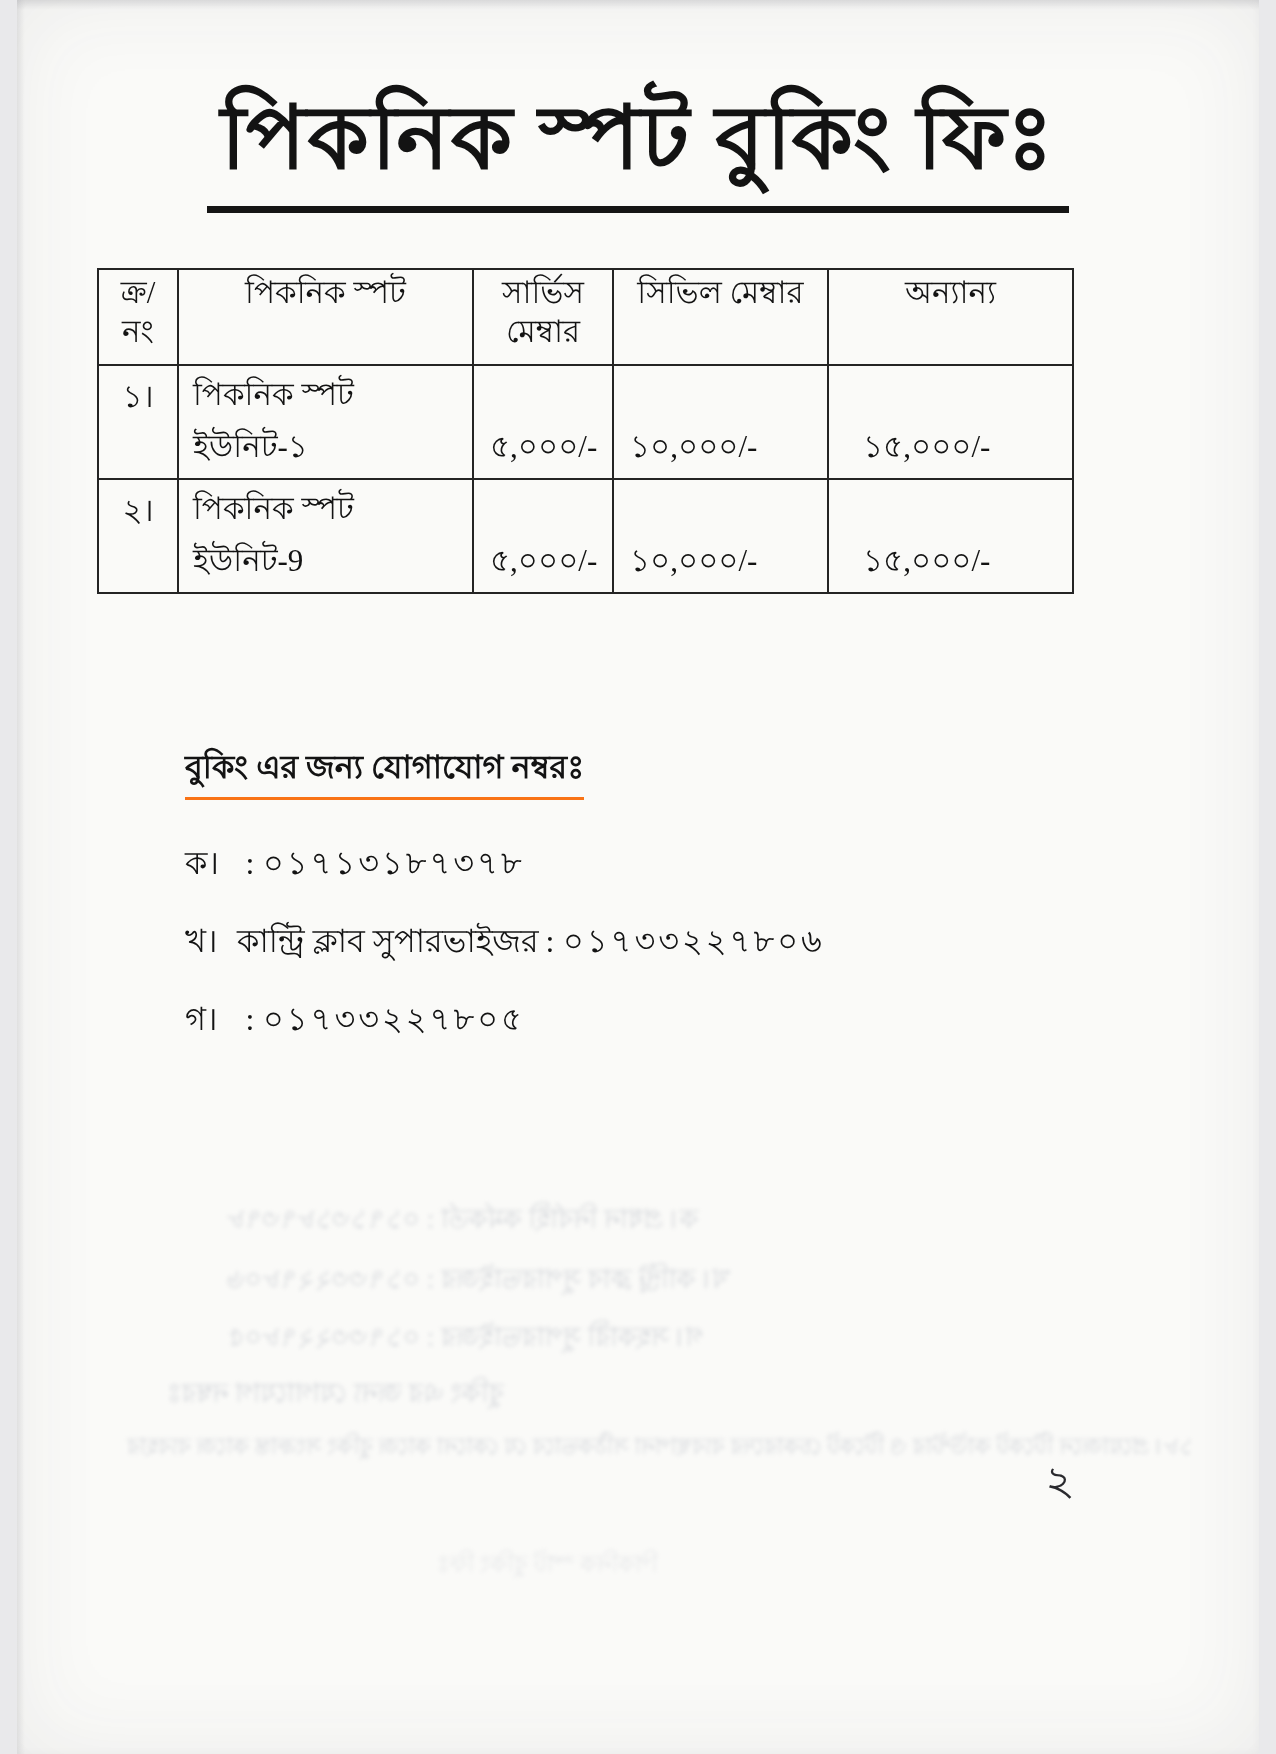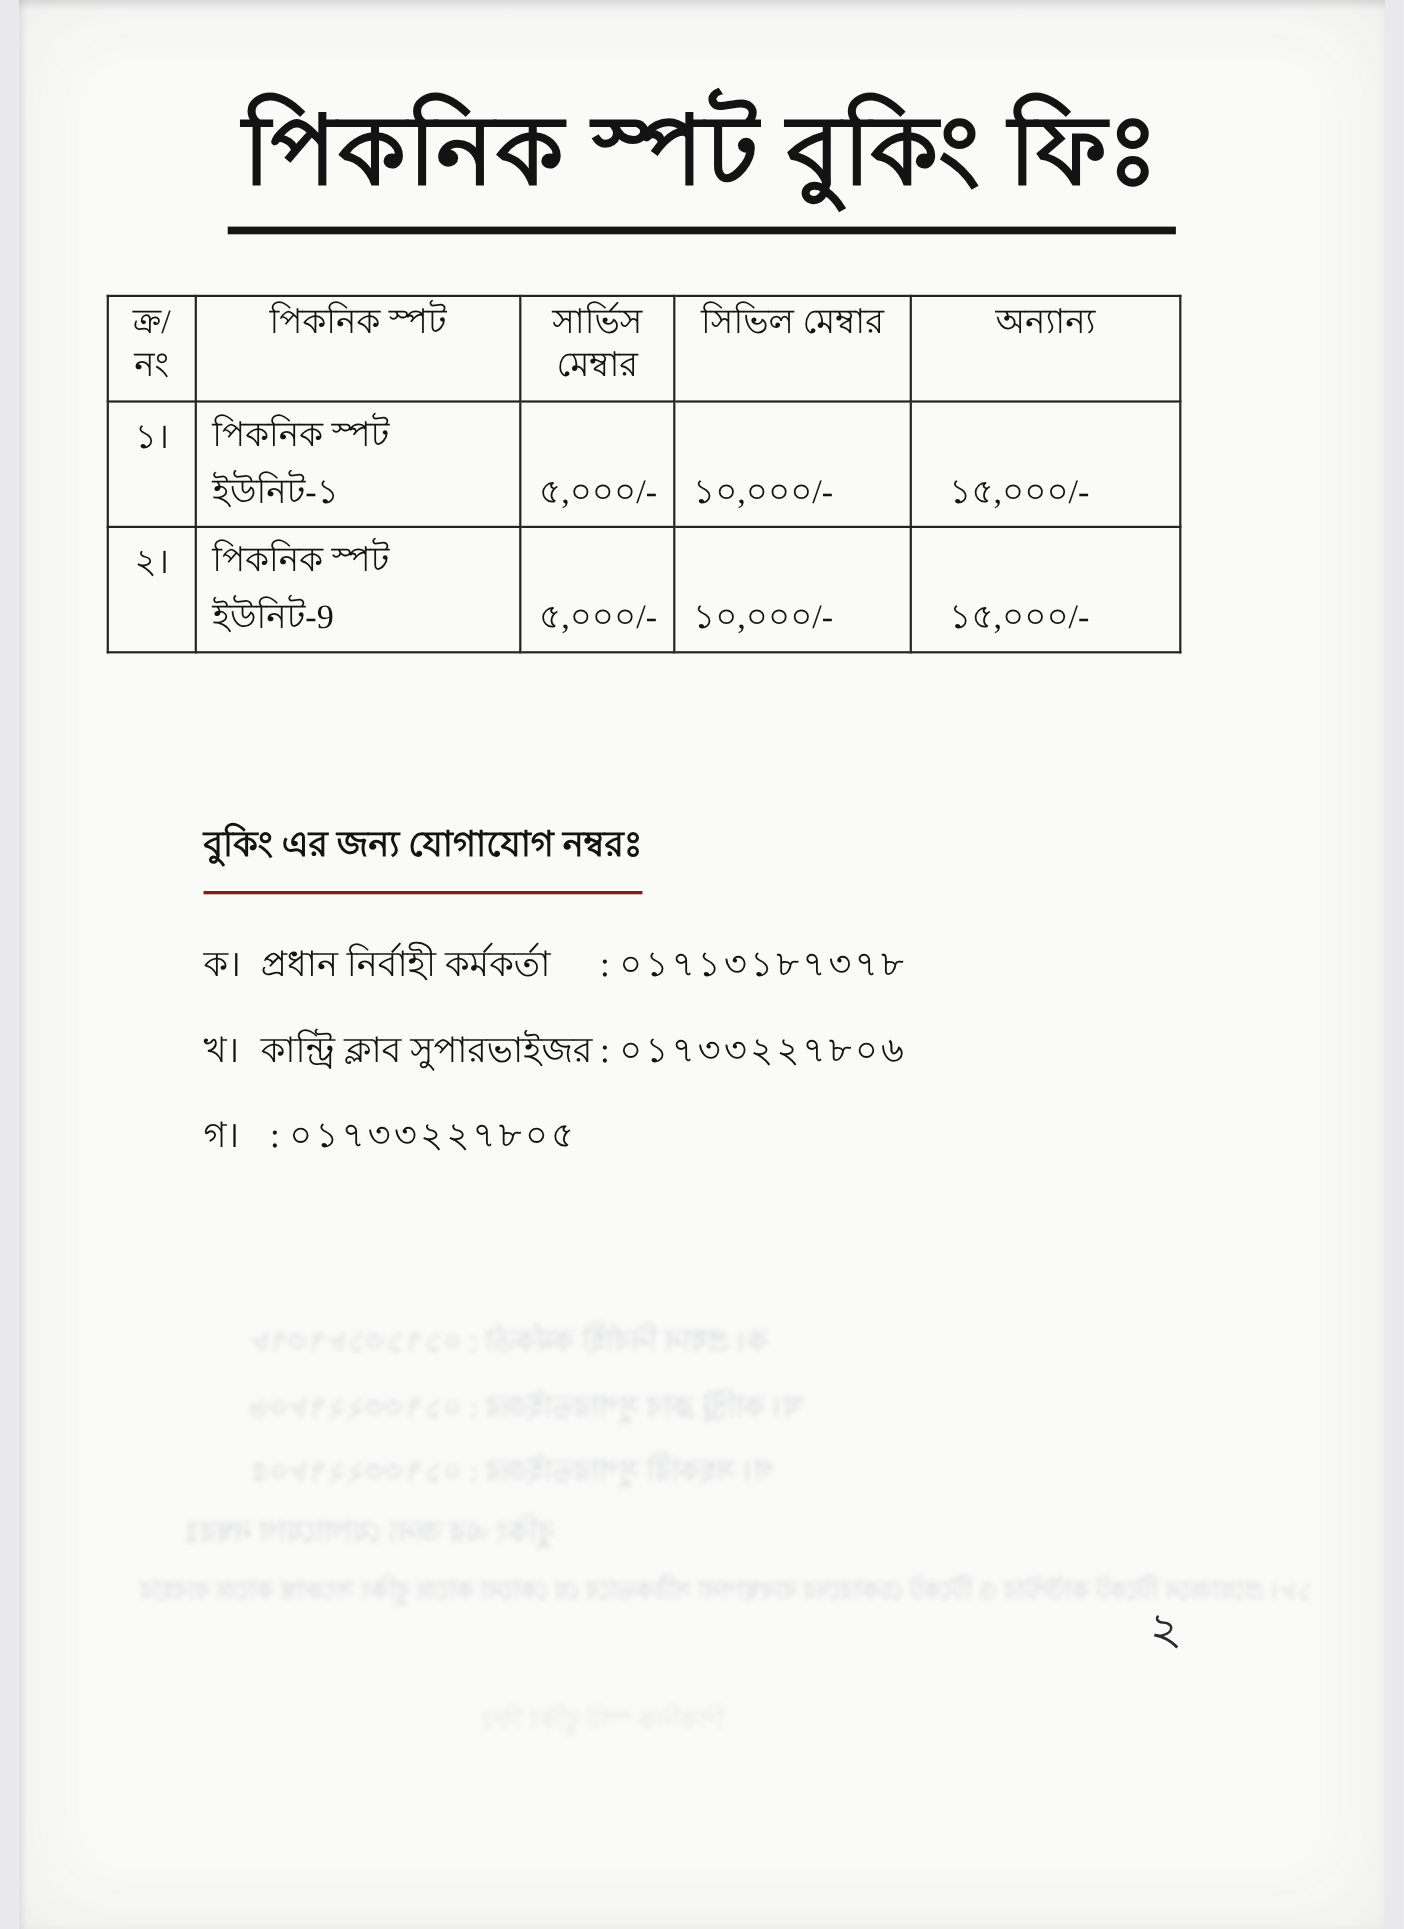--- a/index.html
+++ b/index.html
@@ -96,22 +96,22 @@
   
   .contact-section {
     position: absolute;
     left: 168px;
     top: 742px;
     font-size: 32px;
   }
   .contact-heading {
     display: inline-block;
     font-weight: bold;
-    border-bottom: 3px solid #7f1d1d;
-    padding-bottom: 14px;
+    border-bottom: 3px solid #f97316;
+    padding-bottom: 1px;
     margin-bottom: 14px;
     text-align: center;
   }
   .contact-line {
     display: flex;
     align-items: baseline;
     margin-top: 24px;
     white-space: nowrap;
   }
   .contact-serial { width: 52px; flex: 0 0 52px; }
@@ -184,21 +184,20 @@
         <td class="amt-cell-last">১৫,০০০/-</td>
       </tr>
     </tbody>
   </table>
 
   <div class="contact-section">
     <span class="contact-heading">বুকিং এর জন্য যোগাযোগ নম্বরঃ</span>
 
     <div class="contact-line">
       <span class="contact-serial">ক।</span>
-      <span class="contact-name">প্রধান নির্বাহী কর্মকর্তা</span>
       <span class="contact-sep">:</span>
       <span class="contact-phone">০১৭১৩১৮৭৩৭৮</span>
     </div>
 
     <div class="contact-line">
       <span class="contact-serial">খ।</span>
       <span class="contact-name">কান্ট্রি ক্লাব সুপারভাইজর</span>
       <span class="contact-sep">:</span>
       <span class="contact-phone">০১৭৩৩২২৭৮০৬</span>
     </div>

